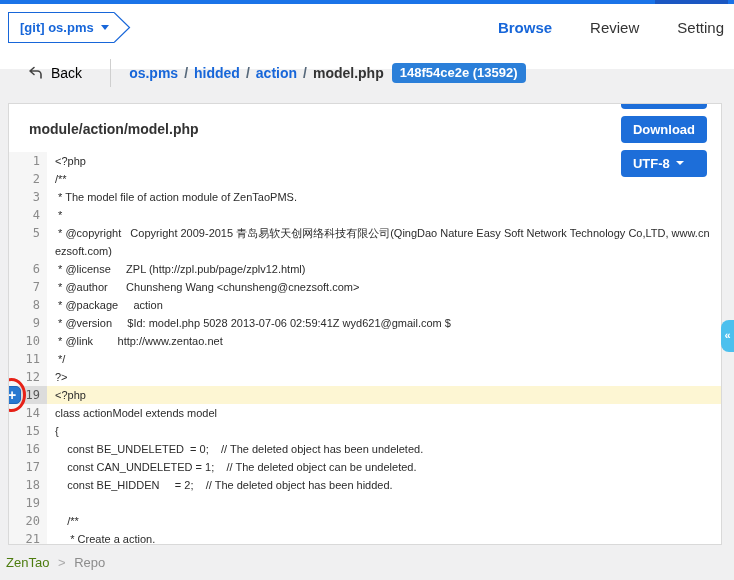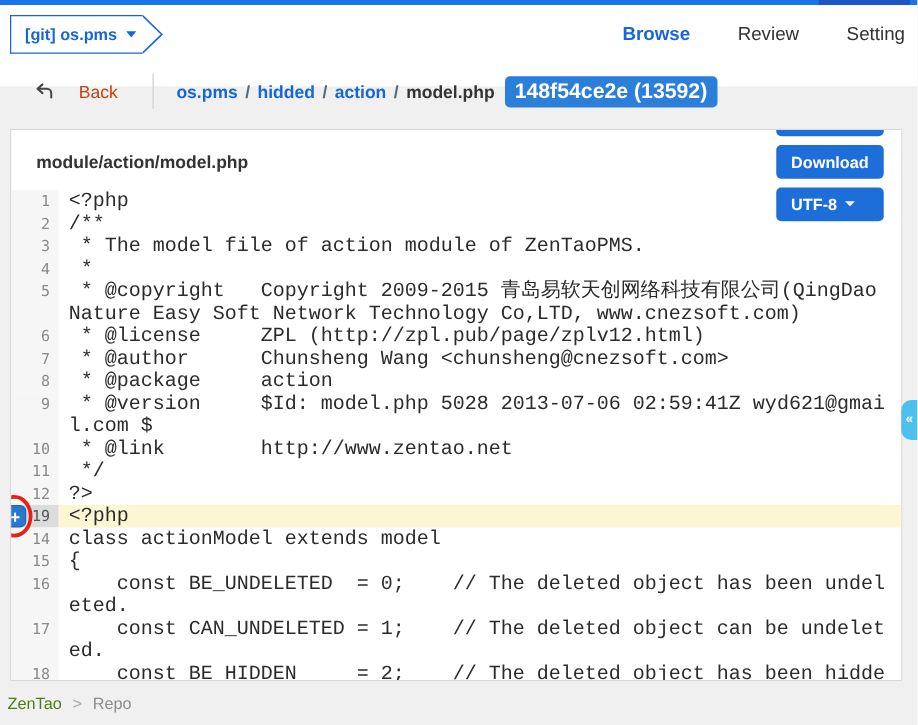--- a/index.html
+++ b/index.html
@@ -25,47 +25,47 @@
     white-space:nowrap;
   }
   .repo-caret{width:0; height:0; border-left:4px solid transparent; border-right:4px solid transparent;
     border-top:5px solid var(--accent); margin-left:7px;}
   .repo-point{display:block;}
   .main-nav{position:absolute; right:10px; top:0; height:47px; display:flex; align-items:center; gap:38px;}
   .nav-item{font-size:15px; color:#333; cursor:pointer; text-decoration:none;}
   .nav-item.active{color:var(--accent); font-weight:bold;}
   
   .crumb-row{position:absolute; left:0; top:51px; width:734px; height:44px; display:flex; align-items:center;}
-  .back-link{display:flex; align-items:center; gap:20px; margin-left:28px; font-size:14px; color:#c2410c; cursor:pointer;}
+  .back-link{display:flex; align-items:center; gap:8px; margin-left:28px; font-size:14px; color:#000000; cursor:pointer;}
   .crumb-divider{width:1px; height:28px; background:#cfcfcf; margin-left:28px;}
   .crumbs{display:flex; align-items:center; margin-left:18px; font-size:14px; font-weight:bold; white-space:nowrap;}
   .crumbs .seg-link{color:var(--accent); cursor:pointer;}
   .crumbs .seg-current{color:#333;}
   .crumbs .sep{color:#56687a; margin:0 6px;}
-  .rev-badge{margin-left:8px; background:var(--badge); color:#fff; font-size:17px; font-weight:bold;
+  .rev-badge{margin-left:8px; background:var(--badge); color:#fff; font-size:13px; font-weight:bold;
     padding:2px 8px 3px; border-radius:4px;}
   
   .panel{position:absolute; left:8px; top:103px; width:714px; height:442px; background:#fff;
     border:1px solid var(--panel-border); overflow:hidden;}
   .panel-head{display:flex; align-items:center; justify-content:space-between; padding:12px 14px 10px 20px; height:48px;gap:29px;}
   .file-title{font-size:14px; font-weight:bold; color:#333;}
   .head-btns{display:flex; gap:7px;flex-direction:column;}
   .btn{background:var(--btn); color:#fff; border:none; font-family:"Liberation Sans",sans-serif;
     font-size:13px; font-weight:bold; padding:6px 12px; border-radius:4px; cursor:pointer;
     display:flex; align-items:center;}
   .btn .caret{width:0; height:0; border-left:4px solid transparent; border-right:4px solid transparent;
     border-top:4px solid #fff; margin-left:6px;}
   
   .code-area{width:100%;}
   .code-row{display:flex; line-height:18px; position:relative;}
   .gutter{flex:0 0 38px; background:#f6f6f6; color:#8a8a8a; text-align:right;
     padding-right:7px; font-family:"DejaVu Sans Mono","Liberation Mono",monospace; font-size:12px;
     cursor:pointer; user-select:none;}
-  .code-text{flex:1; padding:0 8px; font-family:Liberation Mono, monospace;
-    font-size:16px; color:#2b2b2b; white-space:pre-wrap; word-break:break-all; min-height:18px;}
+  .code-text{flex:1; padding:0 8px; font-family:Liberation Sans, sans-serif;
+    font-size:11px; color:#2b2b2b; white-space:pre-wrap; word-break:break-all; min-height:18px;}
   .code-row.hl .code-text{background:var(--hl);}
   .code-row.hl .gutter{background:#dcdcdc; color:#555;}
   .plus-btn{position:absolute; left:-6px; top:0px; width:18px; height:18px; background:#2878d0;
     border:1px solid #1f66bb; border-radius:5px; color:#fff; font-size:14px; font-weight:bold;
     line-height:16px; text-align:center; cursor:pointer; z-index:3;}
   .red-ellipse{position:absolute; left:-12px; top:-8px; width:29px; height:34px;
     border:3px solid var(--red); border-radius:50%; z-index:4; pointer-events:none;}
   
   .side-tab{position:absolute; right:0; top:320px; width:13px; height:32px; background:var(--tab);
     border-radius:8px 0 0 8px; color:#fff; font-size:11px; font-weight:bold; text-align:center;

